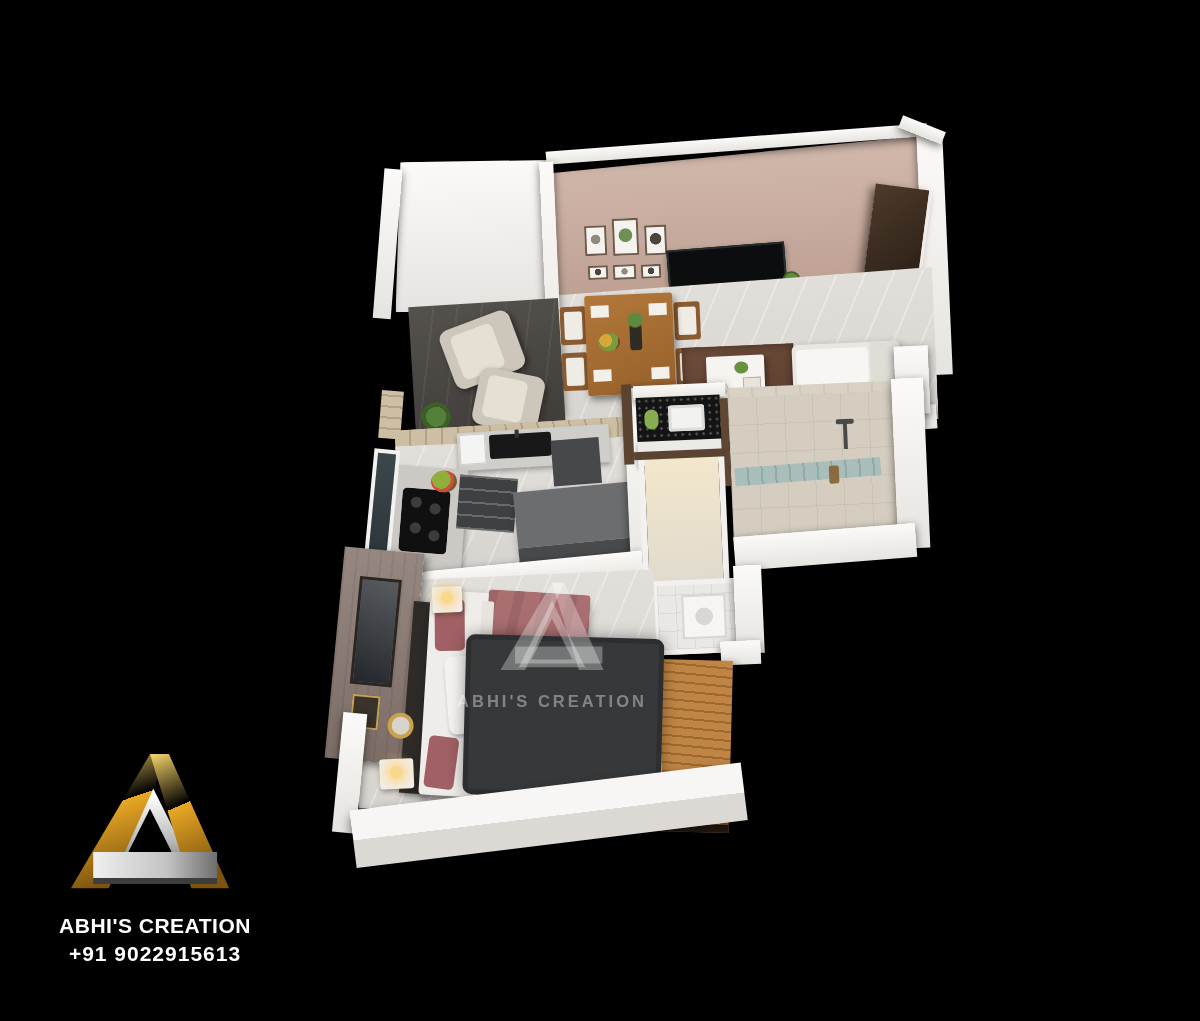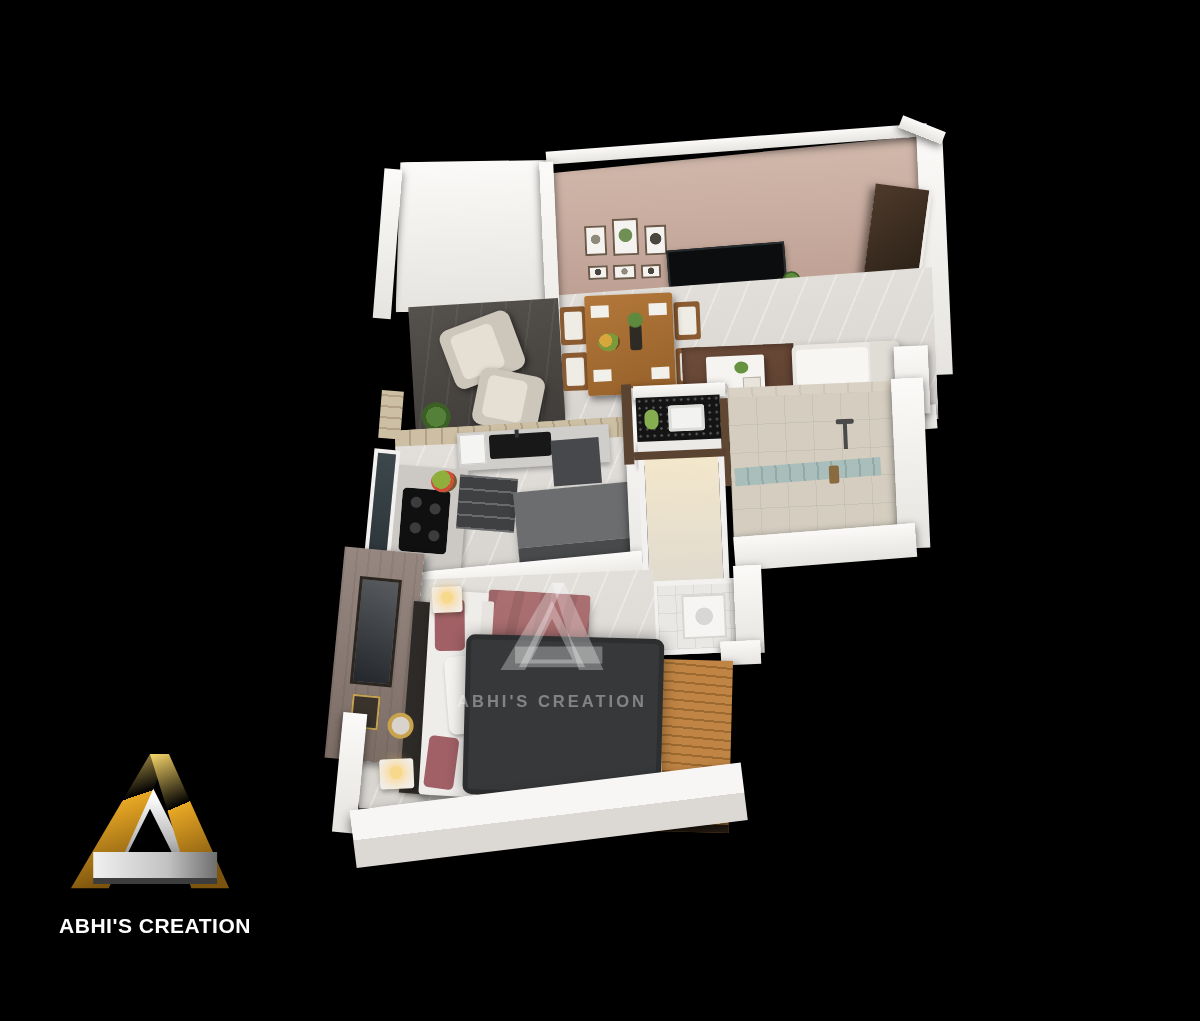--- a/index.html
+++ b/index.html
@@ -290,15 +290,16 @@
             <stop offset="1" stop-color="#6e6e6e"></stop>
         </linearGradient>
       </defs>
       <path d="M100,54 L148,150 L52,150 Z" fill="none" stroke="url(#s1)" stroke-width="14"></path>
       <polygon points="100,6 122,6 52,162 8,162" fill="url(#g1)"></polygon>
       <polygon points="100,6 122,6 192,162 148,162" fill="url(#g1)"></polygon>
       <polygon points="34,120 178,120 178,150 34,150" fill="url(#s2)"></polygon>
       <polygon points="34,150 178,150 178,157 34,157" fill="#3d3d3d"></polygon>
     </svg>
     <div class="a ft-brand" style="left:0;top:172px;width:250px;">ABHI'S CREATION</div>
+    <div class="a ft-phone" style="left:0;top:200px;width:250px;">+91 9022915613</div>
   </div>
 
 </div>
 
 </body></html>

